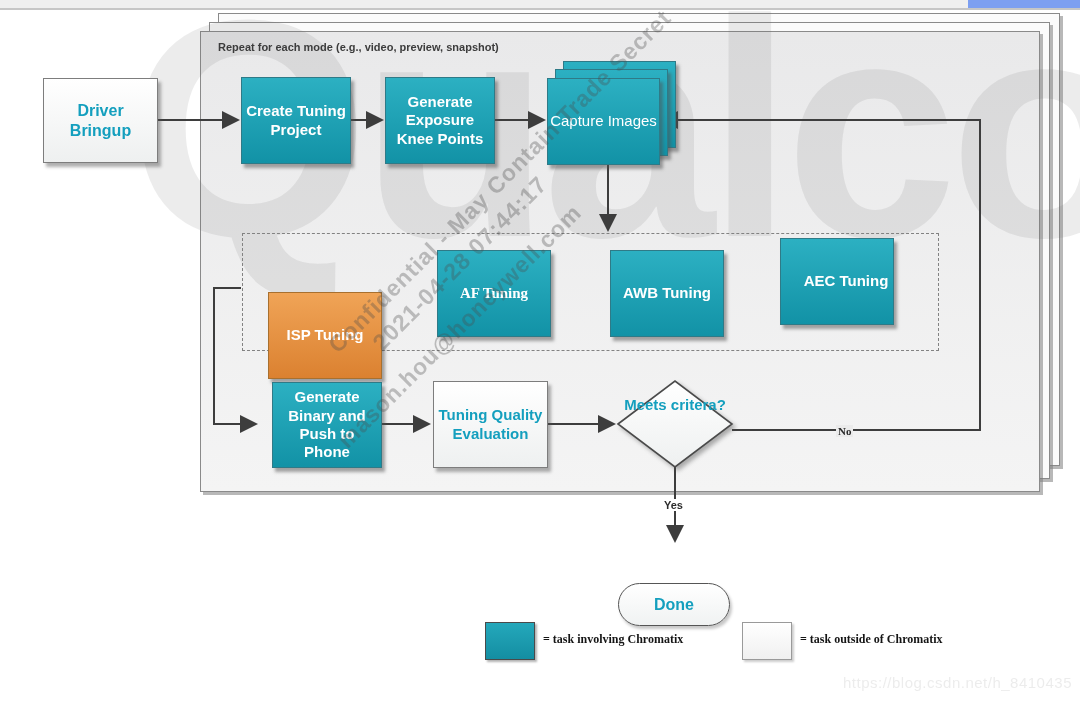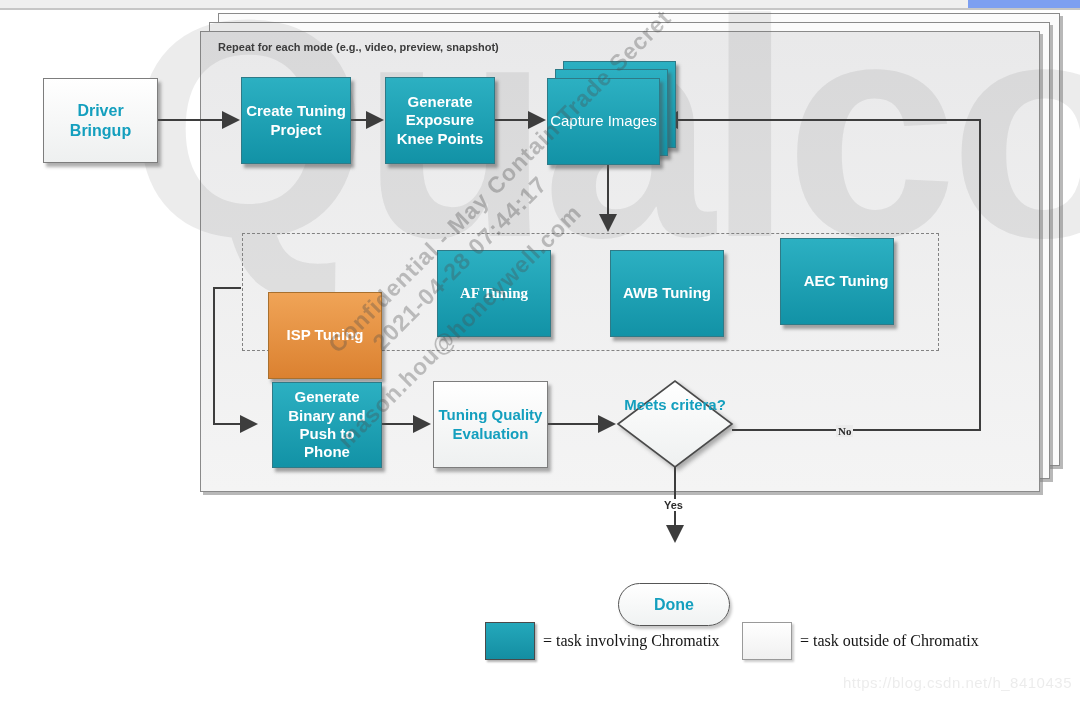--- a/index.html
+++ b/index.html
@@ -68,22 +68,22 @@
   
   #wires{position:absolute;left:0;top:0;z-index:5;pointer-events:none;}
   #diamond-svg{position:absolute;left:600px;top:370px;z-index:6;
                filter:drop-shadow(3px 3px 2px rgba(80,80,80,.45));pointer-events:none;}
   
   .swatch{position:absolute;z-index:6;width:50px;height:38px;box-sizing:border-box;}
   #sw-teal{left:485px;top:622px;background:linear-gradient(180deg,#24a8bb,#148ea2);
            border:1.5px solid #4a4a4a;box-shadow:2px 2px 2px rgba(0,0,0,.3);}
   #sw-white{left:742px;top:622px;background:linear-gradient(180deg,#ffffff,#f0f0f0);
            border:1.5px solid #9a9a9a;box-shadow:2px 2px 2px rgba(0,0,0,.2);}
-  .legend-label{position:absolute;z-index:6;font-family:"Liberation Serif",serif;font-size:16px;
-           font-weight:400;color:#151515;top:632px;}
+  .legend-label{position:absolute;z-index:6;font-family:"Liberation Serif",serif;font-size:12px;
+           font-weight:700;color:#151515;top:632px;}
   #lg1{left:543px;} #lg2{left:800px;}
 </style>
 </head>
 <body>
 
 <div id="stage">
 
   <div class="topbar"></div>
   <div class="topbar-accent" style="background:#7d9ff1;"></div>
 

